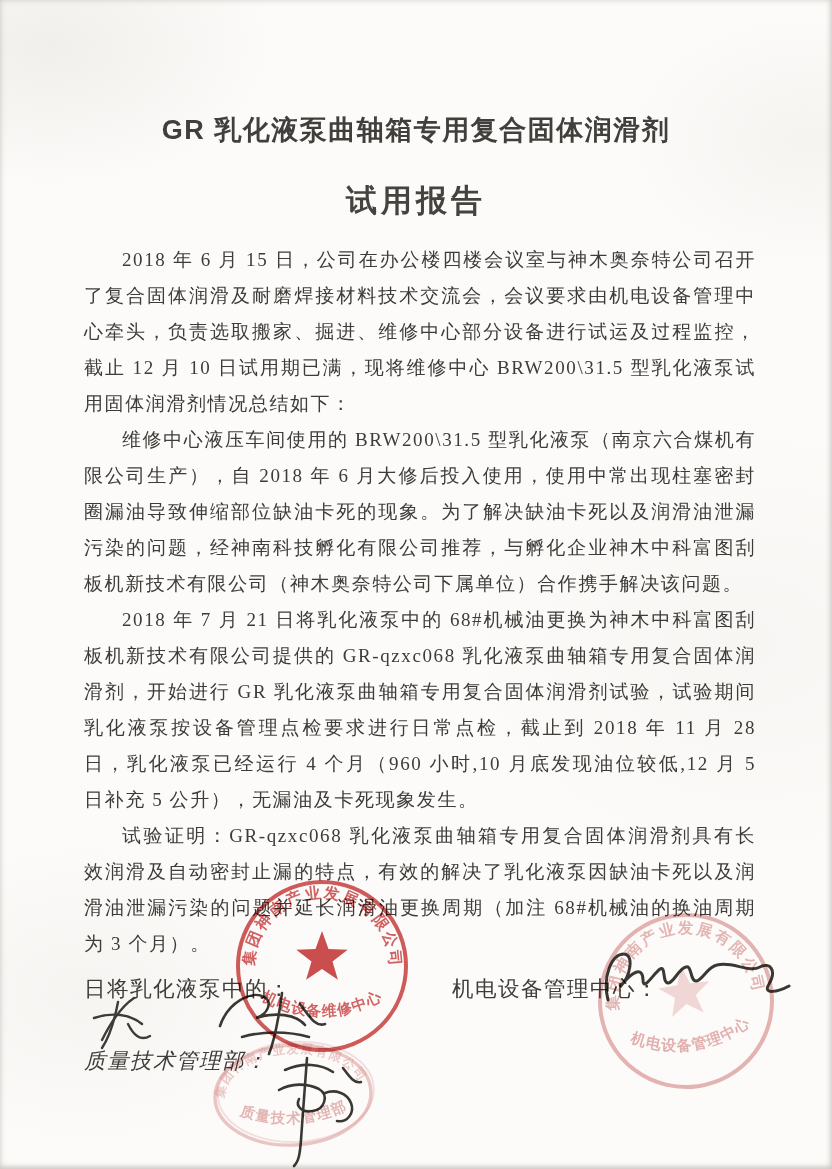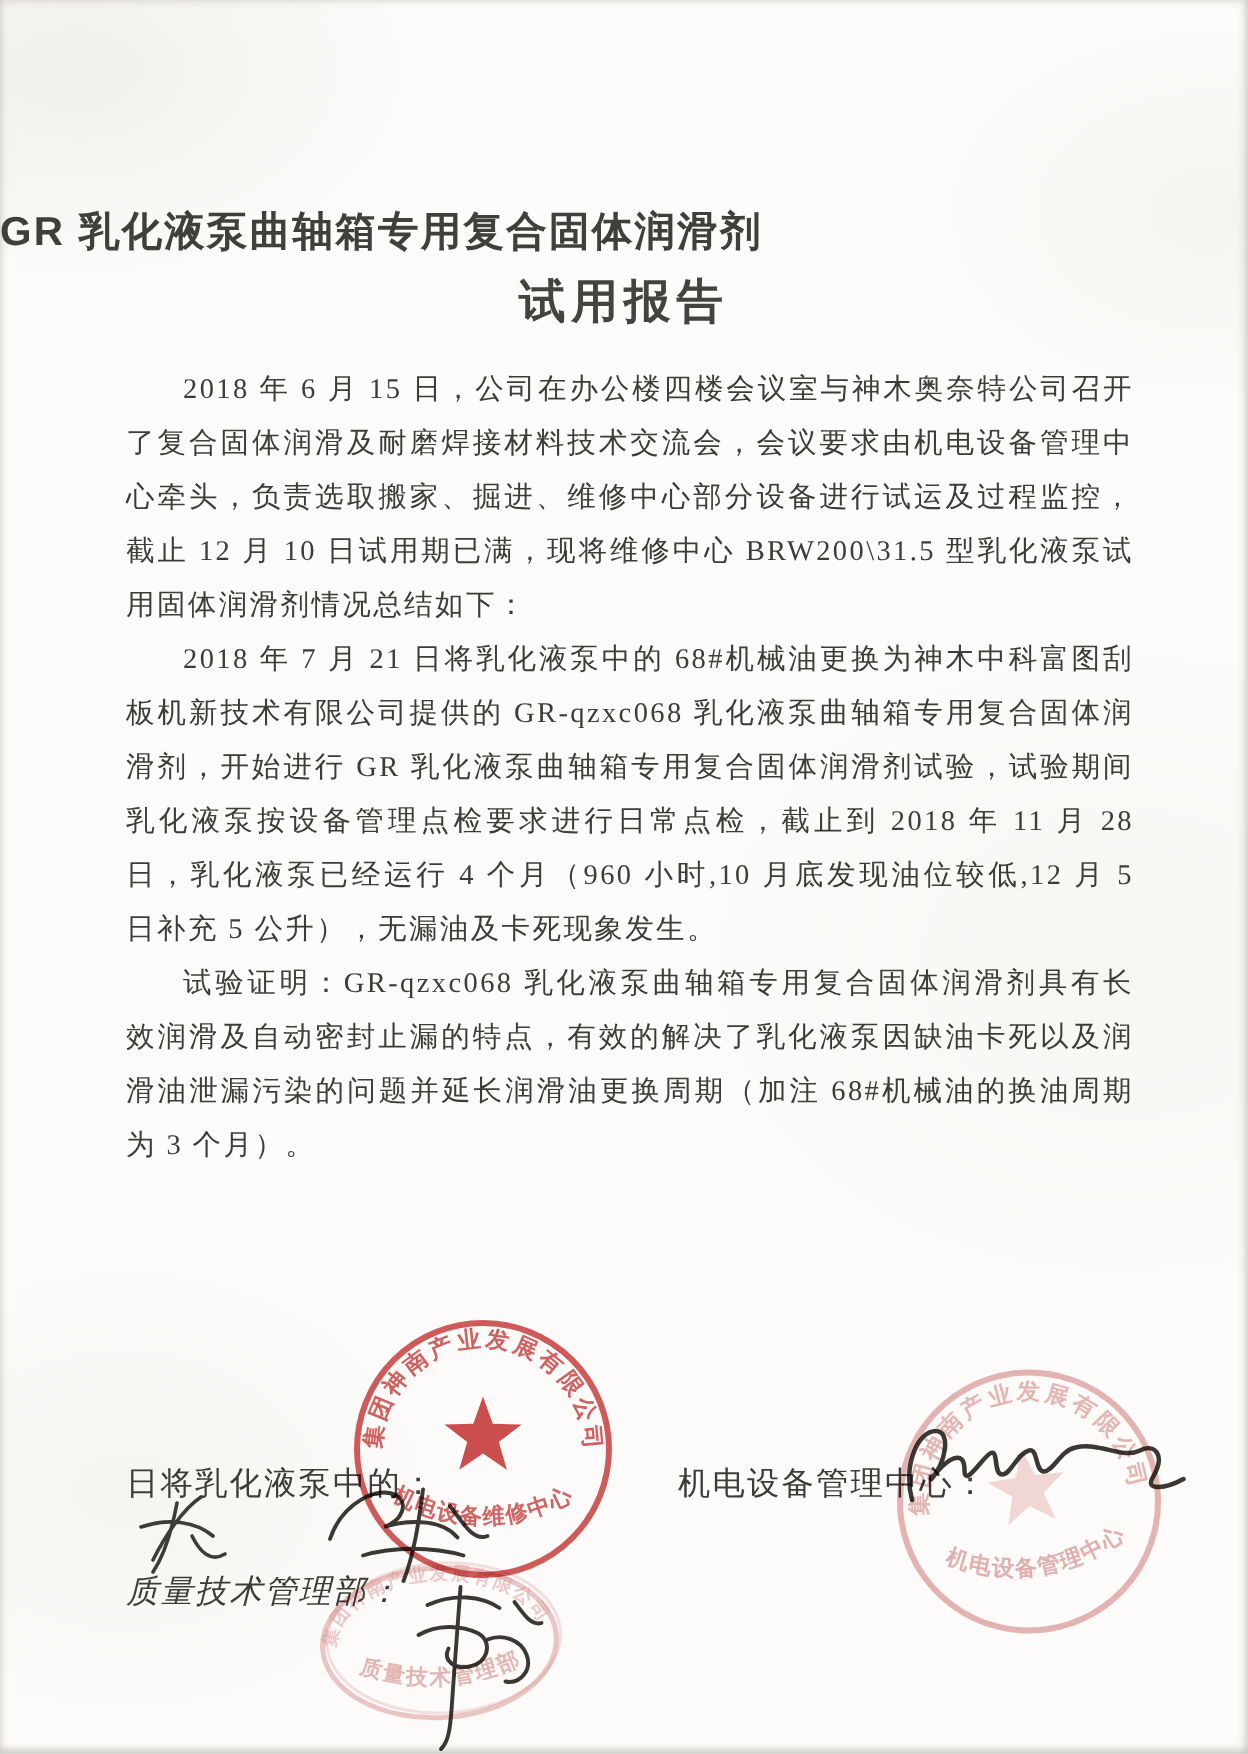--- a/index.html
+++ b/index.html
@@ -16,22 +16,23 @@
       #fcfbf9;
     box-shadow:
       inset 0 -3px 5px rgba(125,120,112,.28),
       inset -3px 0 5px rgba(150,145,137,.20),
       inset 2px 2px 6px rgba(185,180,171,.15);
     font-family:"Liberation Serif", serif;
     color:#3e3c39;
   }
   .doc-title{
     position:absolute;top:112px;left:0;right:0;
+    text-align:center;
     font-family:"Liberation Sans", sans-serif;
-    font-weight:700;font-size:27px;letter-spacing:1.5px;color:#413f3c;margin-top:24px;
+    font-weight:700;font-size:27px;letter-spacing:1.5px;color:#413f3c;
   }
   .doc-subtitle{
     position:absolute;top:180px;left:0;right:0;
     text-align:center;
     font-family:"Liberation Sans", sans-serif;
     font-weight:700;font-size:31px;letter-spacing:4px;color:#45433f;
   }
   .body-text{
     position:absolute;left:84px;top:242px;width:672px;
     font-size:19px;line-height:36px;letter-spacing:1.6px;
@@ -54,20 +55,21 @@
 <body>
 
 <div class="page">
 
   <div class="doc-title">GR 乳化液泵曲轴箱专用复合固体润滑剂</div>
 
   <div class="doc-subtitle">试用报告</div>
 
   <div class="body-text">
     <p>2018 年 6 月 15 日，公司在办公楼四楼会议室与神木奥奈特公司召开了复合固体润滑及耐磨焊接材料技术交流会，会议要求由机电设备管理中心牵头，负责选取搬家、掘进、维修中心部分设备进行试运及过程监控，截止 12 月 10 日试用期已满，现将维修中心 BRW200\31.5 型乳化液泵试用固体润滑剂情况总结如下：</p>
+    <p>维修中心液压车间使用的 BRW200\31.5 型乳化液泵（南京六合煤机有限公司生产），自 2018 年 6 月大修后投入使用，使用中常出现柱塞密封圈漏油导致伸缩部位缺油卡死的现象。为了解决缺油卡死以及润滑油泄漏污染的问题，经神南科技孵化有限公司推荐，与孵化企业神木中科富图刮板机新技术有限公司（神木奥奈特公司下属单位）合作携手解决该问题。</p>
     <p>2018 年 7 月 21 日将乳化液泵中的 68#机械油更换为神木中科富图刮板机新技术有限公司提供的 GR-qzxc068 乳化液泵曲轴箱专用复合固体润滑剂，开始进行 GR 乳化液泵曲轴箱专用复合固体润滑剂试验，试验期间乳化液泵按设备管理点检要求进行日常点检，截止到 2018 年 11 月 28 日，乳化液泵已经运行 4 个月（960 小时,10 月底发现油位较低,12 月 5 日补充 5 公升），无漏油及卡死现象发生。</p>
     <p>试验证明：GR-qzxc068 乳化液泵曲轴箱专用复合固体润滑剂具有长效润滑及自动密封止漏的特点，有效的解决了乳化液泵因缺油卡死以及润滑油泄漏污染的问题并延长润滑油更换周期（加注 68#机械油的换油周期为 3 个月）。</p>
   </div>
 
   <div class="sig-label lbl-maint">日将乳化液泵中的：</div>
 
   <div class="sig-label lbl-mgmt">机电设备管理中心：</div>
 
   <div class="sig-label lbl-qa">质量技术管理部：</div>
 

